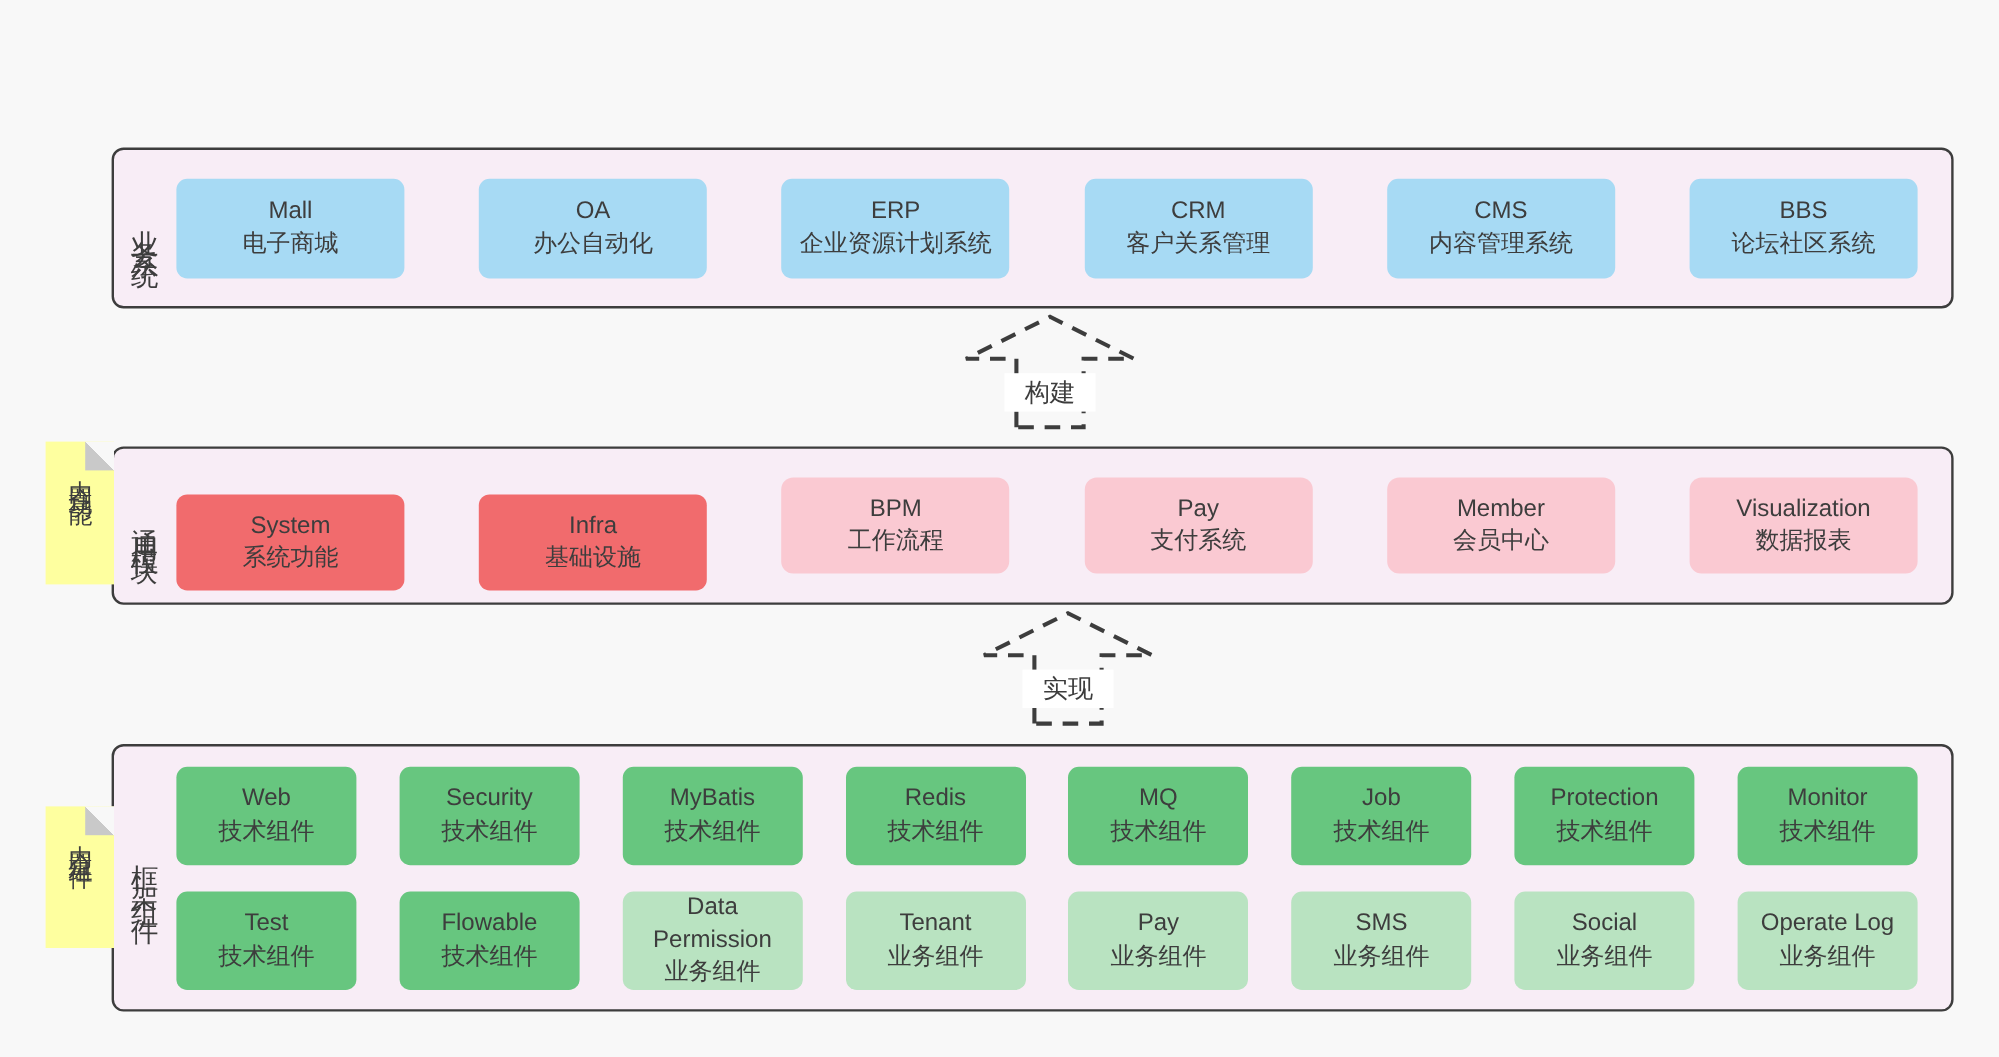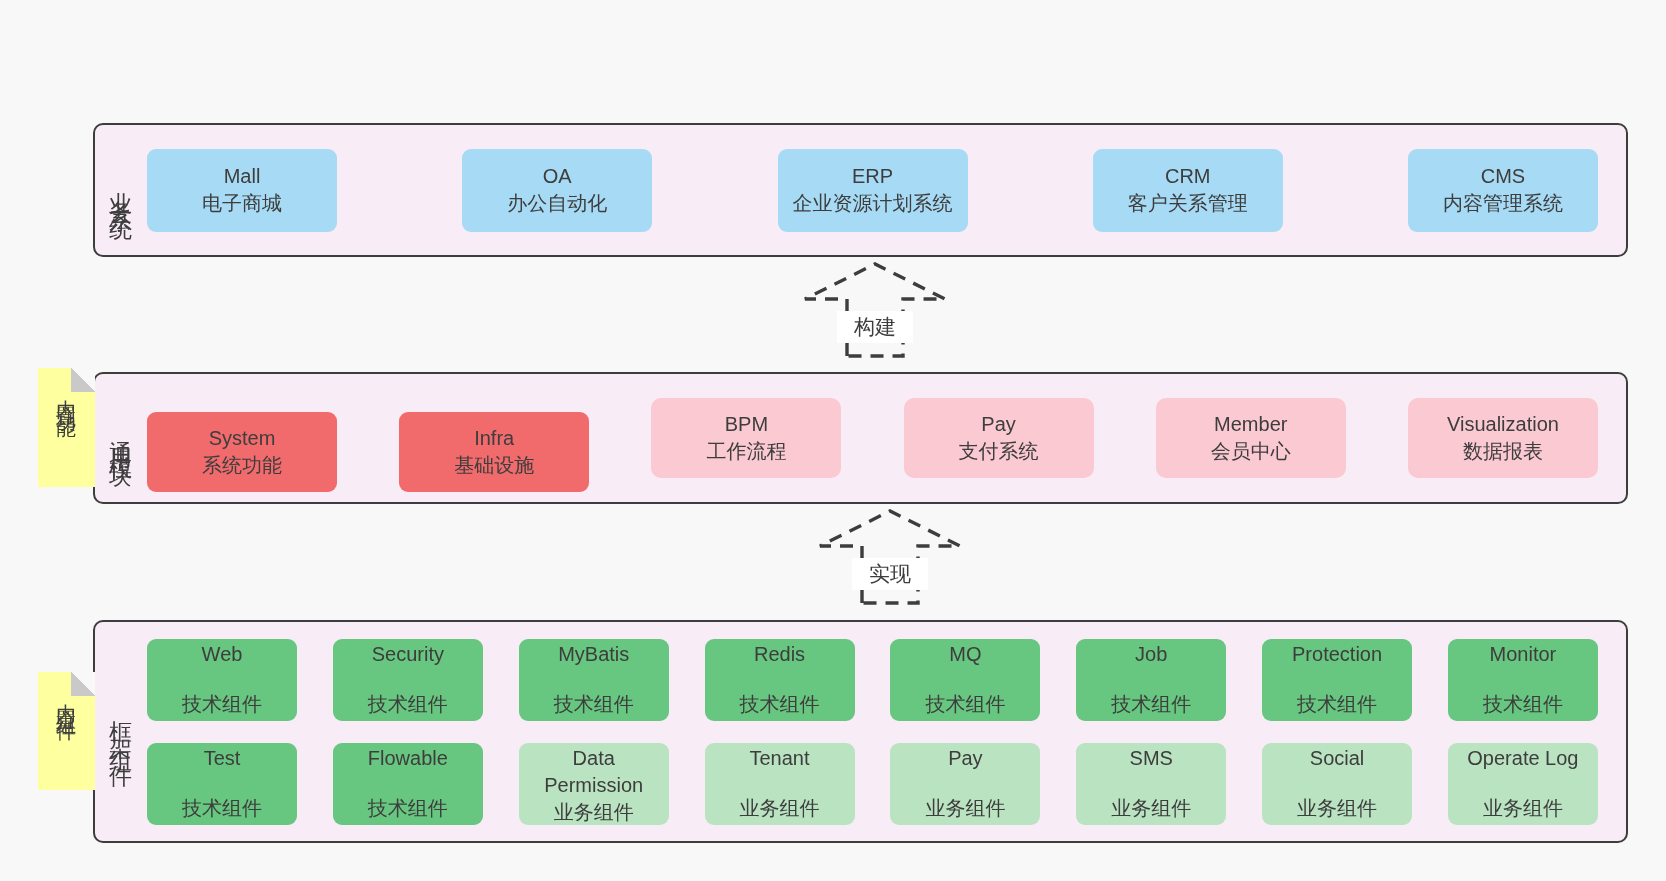--- a/index.html
+++ b/index.html
@@ -29,21 +29,21 @@
   .rows{flex:1;display:flex;flex-direction:column;gap:22px;padding:0 28px 0 8px;}
   .row{display:flex;justify-content:space-between;align-items:center;}
 
   .box{
     border-radius:9px;box-sizing:border-box;
     display:flex;flex-direction:column;justify-content:center;align-items:center;
     text-align:center;font-size:20px;line-height:1.36;
     padding:2px 4px;color:var(--text,#3D3D3D);
   }
   .cols-6 .box{width:190px;}
-  .cols-8 .box{width:150px;justify-content:space-between;}
+  .cols-8 .box{width:150px;}
   .sec-business .box{height:83px;}
   .sec-modules .box{height:80px;}
   .sec-components .box{height:82px;}
   .box .title,.box .sub{display:block;}
 
   .v-blue{background:var(--blue,#A7DAF4);}
   .v-red{background:var(--red,#F16B6D);margin-top:28px;}
   .v-pink{background:var(--pink,#FAC9D2);border-radius:10px;}
   .v-green{background:var(--green,#67C67F);}
   .v-lightgreen{background:var(--lightgreen,#B9E3C1);}
@@ -102,20 +102,24 @@
             <span class="sub">企业资源计划系统</span>
           </div>
           <div class="box v-blue">
             <span class="title">CRM</span>
             <span class="sub">客户关系管理</span>
           </div>
           <div class="box v-blue">
             <span class="title">CMS</span>
             <span class="sub">内容管理系统</span>
           </div>
+          <div class="box v-blue">
+            <span class="title">BBS</span>
+            <span class="sub">论坛社区系统</span>
+          </div>
         </div>
       </div>
   </div>
 
   <svg class="arrow arrow-build" viewBox="0 0 150 100">
     <polygon points="47,97 47,40 5,40 75,5 145,40 103,40 103,97"></polygon>
     <rect x="37" y="52" width="76" height="32"></rect>
     <text x="75" y="75">构建</text>
   </svg>
 

